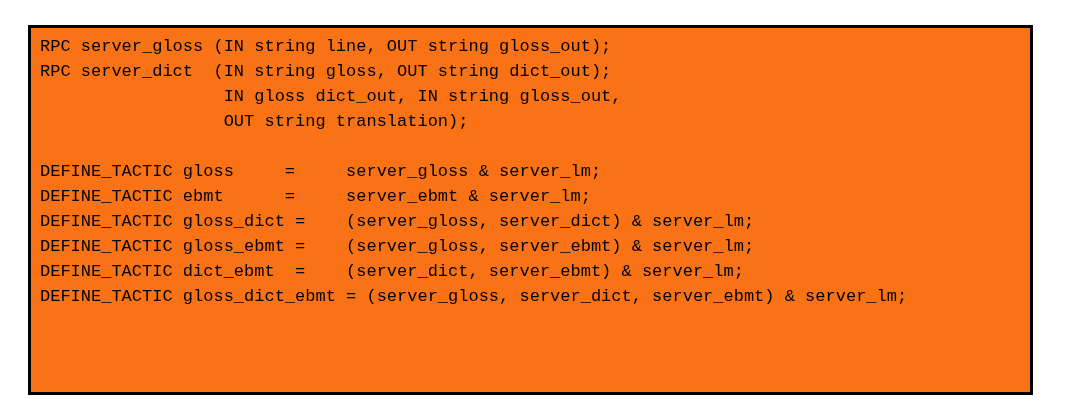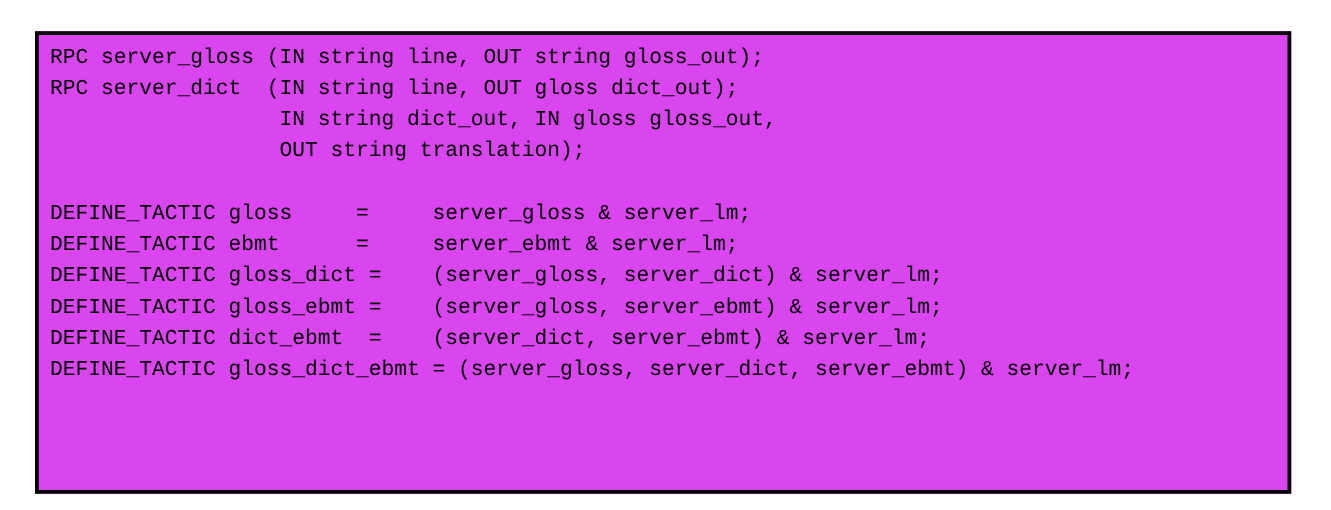--- a/index.html
+++ b/index.html
@@ -15,21 +15,21 @@
     overflow: hidden;
   }
   .figure-box {
     position: absolute;
     left: 28px;
     top: 25px;
     width: 1005px;
     height: 370px;
     box-sizing: border-box;
     border: 3px solid #000000;
-    background: #d946ef;
+    background: #f97316;
     padding: 6px 8px 0 9px;
   }
   .code-listing {
     font-family: "Liberation Mono", "DejaVu Sans Mono", monospace;
     font-size: 17px;
     line-height: 25px;
     color: #000000;
     letter-spacing: 0;
   }
   .code-line {
@@ -38,22 +38,22 @@
     height: 25px;
   }
 </style>
 </head>
 <body>
 
 <div class="page">
   <div class="figure-box">
     <div class="code-listing">
       <div class="code-line">RPC server_gloss (IN string line, OUT string gloss_out);</div>
-      <div class="code-line">RPC server_dict  (IN string line, OUT gloss dict_out);</div>
-      <div class="code-line">                  IN string dict_out, IN gloss gloss_out,</div>
+      <div class="code-line">RPC server_dict  (IN string gloss, OUT string dict_out);</div>
+      <div class="code-line">                  IN gloss dict_out, IN string gloss_out,</div>
       <div class="code-line">                  OUT string translation);</div>
       <div class="code-line"></div>
       <div class="code-line">DEFINE_TACTIC gloss     =     server_gloss &amp; server_lm;</div>
       <div class="code-line">DEFINE_TACTIC ebmt      =     server_ebmt &amp; server_lm;</div>
       <div class="code-line">DEFINE_TACTIC gloss_dict =    (server_gloss, server_dict) &amp; server_lm;</div>
       <div class="code-line">DEFINE_TACTIC gloss_ebmt =    (server_gloss, server_ebmt) &amp; server_lm;</div>
       <div class="code-line">DEFINE_TACTIC dict_ebmt  =    (server_dict, server_ebmt) &amp; server_lm;</div>
       <div class="code-line">DEFINE_TACTIC gloss_dict_ebmt = (server_gloss, server_dict, server_ebmt) &amp; server_lm;</div>
     </div>
   </div>

